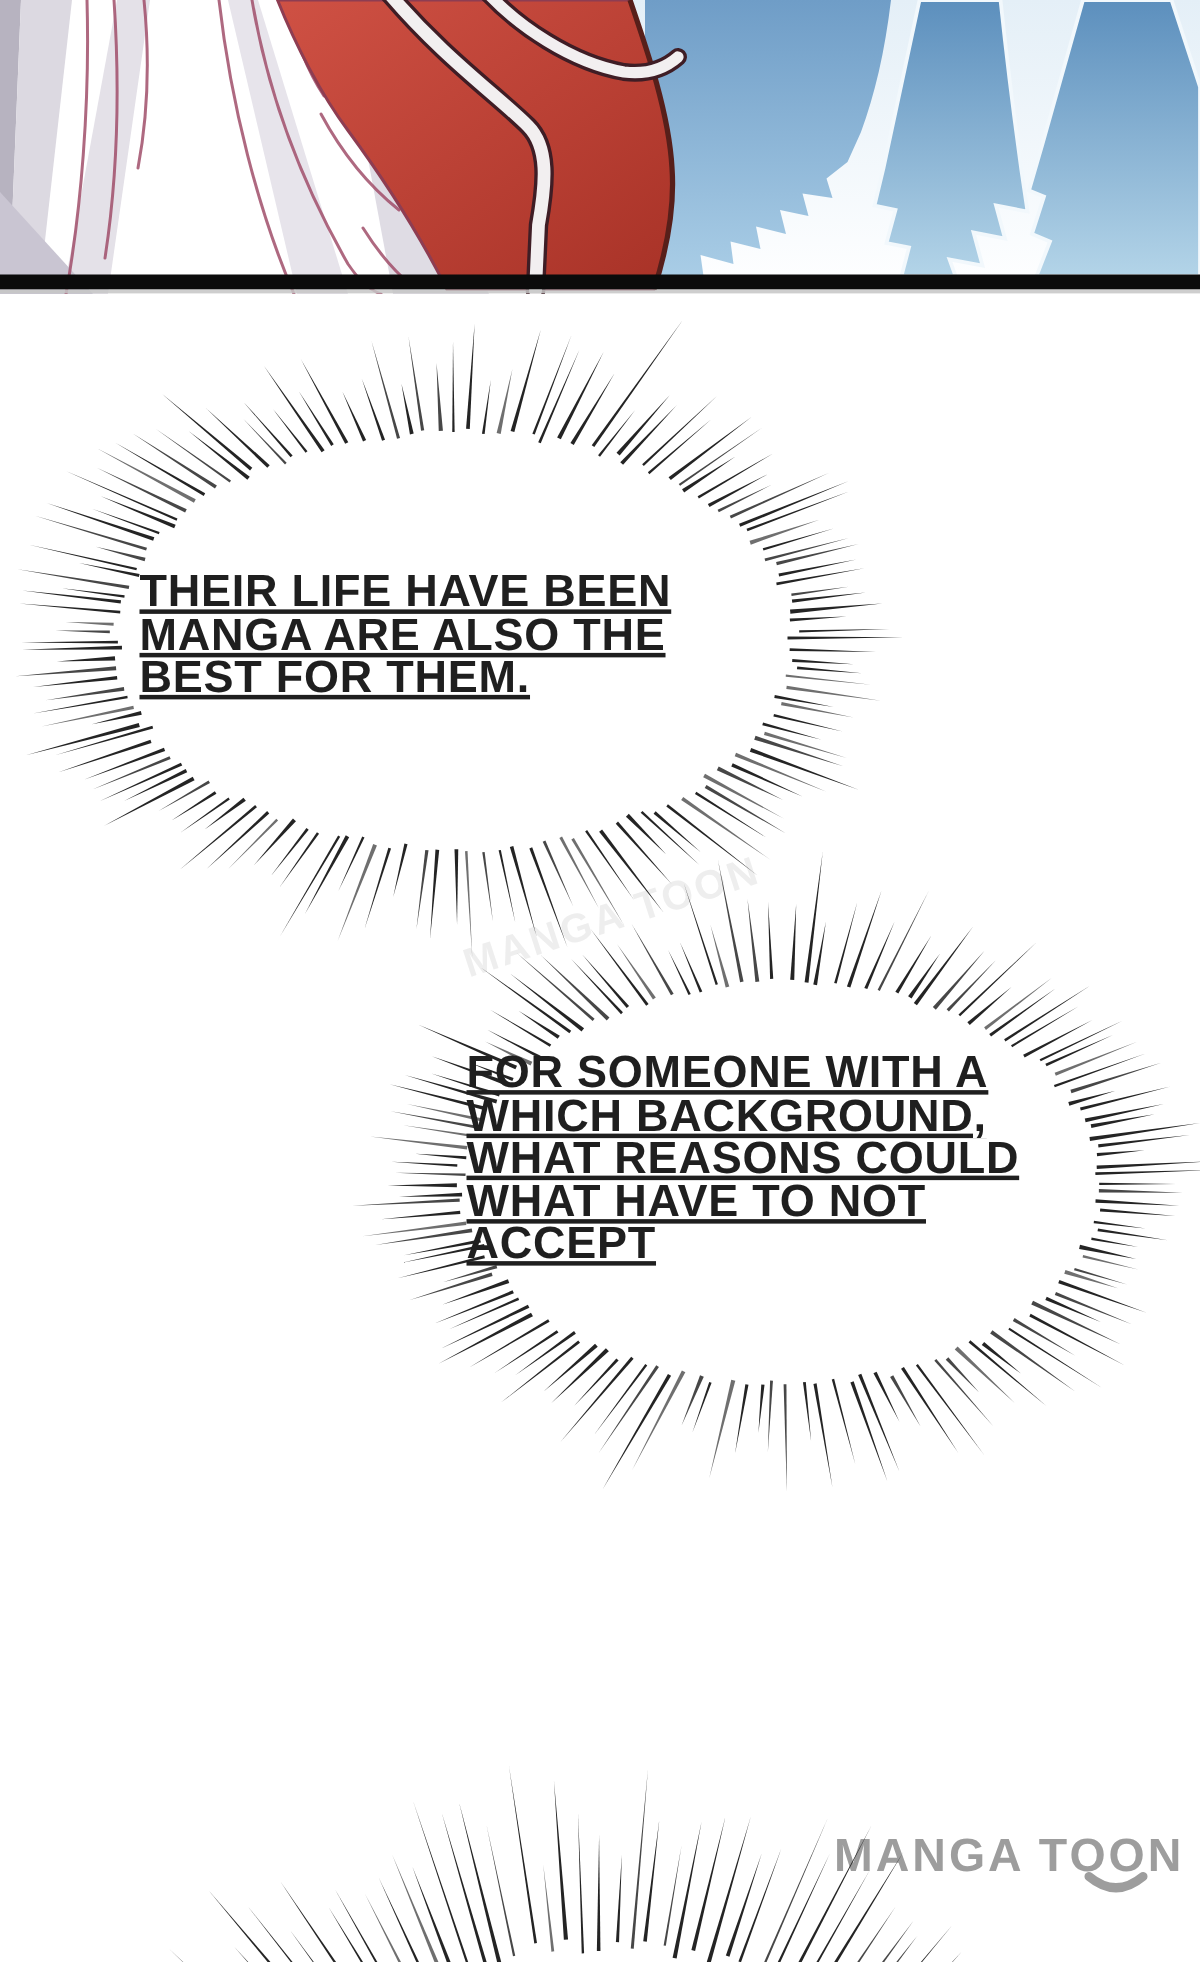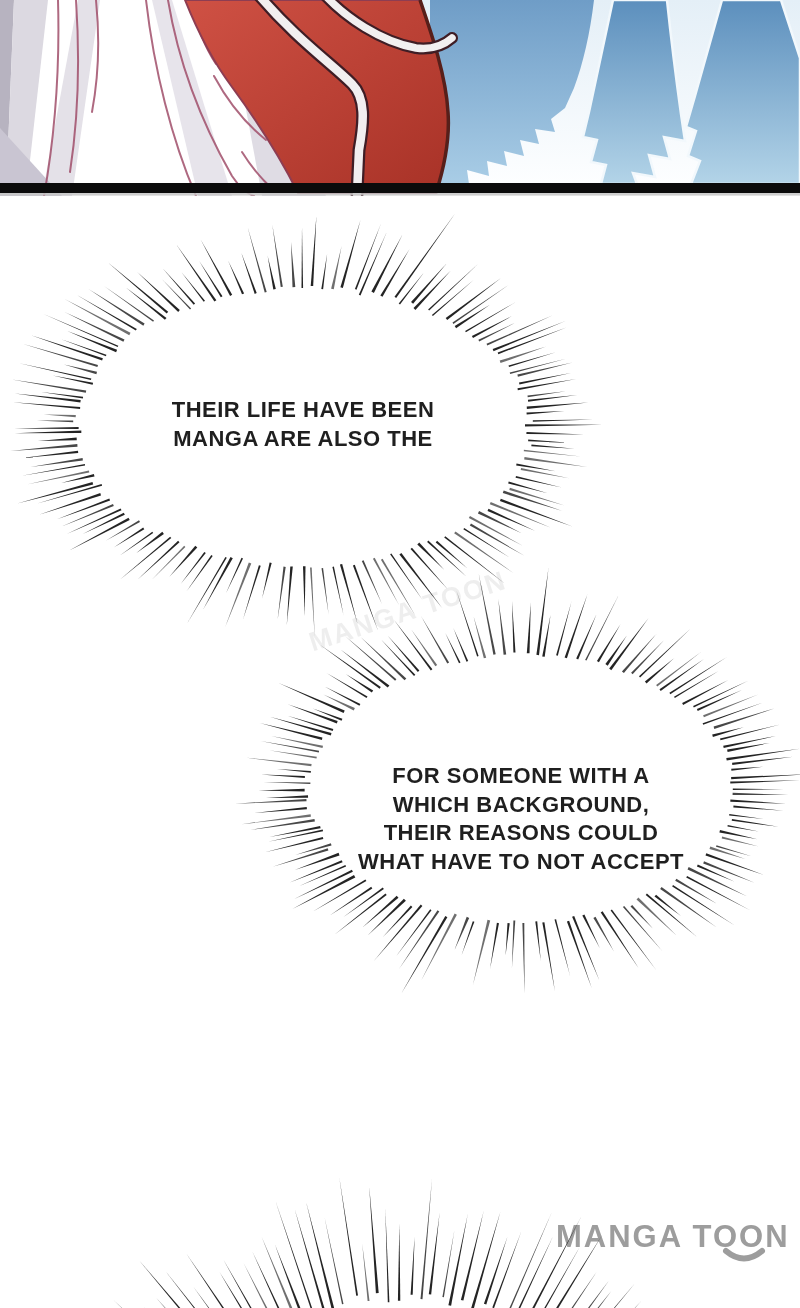--- a/index.html
+++ b/index.html
@@ -4,25 +4,25 @@
 <style>
   html,body{margin:0;padding:0;background:#ffffff;}
   .page{
     position:relative;width:800px;height:1308px;background:#ffffff;
     overflow:hidden;font-family:"Liberation Sans",sans-serif;
   }
   .artwork{position:absolute;left:0;top:0;z-index:1;}
   .bursts{position:absolute;left:0;top:0;z-index:3;}
   .speech{
     position:absolute;z-index:4;transform:translate(-50%,-50%);
-    text-align:center;font-weight:bold;font-size:22px;line-height:28.5px;
-    letter-spacing:0.5px;color:#1f1f1f;width:420px;
+    text-align:left;font-weight:bold;font-size:30px;line-height:28.5px;
+    letter-spacing:0.5px;color:#1f1f1f;width:420px;text-decoration:underline;
   }
   #speech1{left:303px;top:424px;}
-  #speech2{left:521px;top:819px;}
+  #speech2{left:521px;top:773px;}
   .watermark{
     position:absolute;z-index:2;left:556px;top:1219px;
     font-weight:bold;font-size:31px;letter-spacing:2px;
     color:#9d9d9d;white-space:nowrap;
   }
   .smile{position:absolute;z-index:2;left:722px;top:1247px;}
   .ghost-watermark{
     position:absolute;z-index:2;left:310px;top:628px;
     font-weight:bold;font-size:27px;letter-spacing:2px;color:#8a8a8a;
     opacity:0.14;white-space:nowrap;transform:rotate(-18deg);transform-origin:left center;
@@ -550,22 +550,23 @@
       <polygon points="685.2,1518.1 684.7,1515.6 769.8,1502.0" fill="#242424"></polygon>
       <polygon points="688.9,1528.2 688.7,1526.6 760.9,1517.6" fill="#242424"></polygon>
       <polygon points="690.0,1537.1 689.7,1534.3 782.3,1525.8" fill="#242424"></polygon>
       <polygon points="690.8,1546.7 690.7,1545.1 763.1,1540.7" fill="#6f6f6f"></polygon>
       <polygon points="692.2,1560.4 692.1,1558.4 743.6,1558.1" fill="#6f6f6f"></polygon>
     </svg>
 
   <div class="speech" id="speech1">
     <div>THEIR LIFE HAVE BEEN</div>
     <div>MANGA ARE ALSO THE</div>
+    <div>BEST FOR THEM.</div>
   </div>
 
   <div class="speech" id="speech2">
     <div>FOR SOMEONE WITH A</div>
     <div>WHICH BACKGROUND,</div>
-    <div>THEIR REASONS COULD</div>
+    <div>WHAT REASONS COULD</div>
     <div>WHAT HAVE TO NOT ACCEPT</div>
   </div>
 
 </div>
 
 </body></html>

